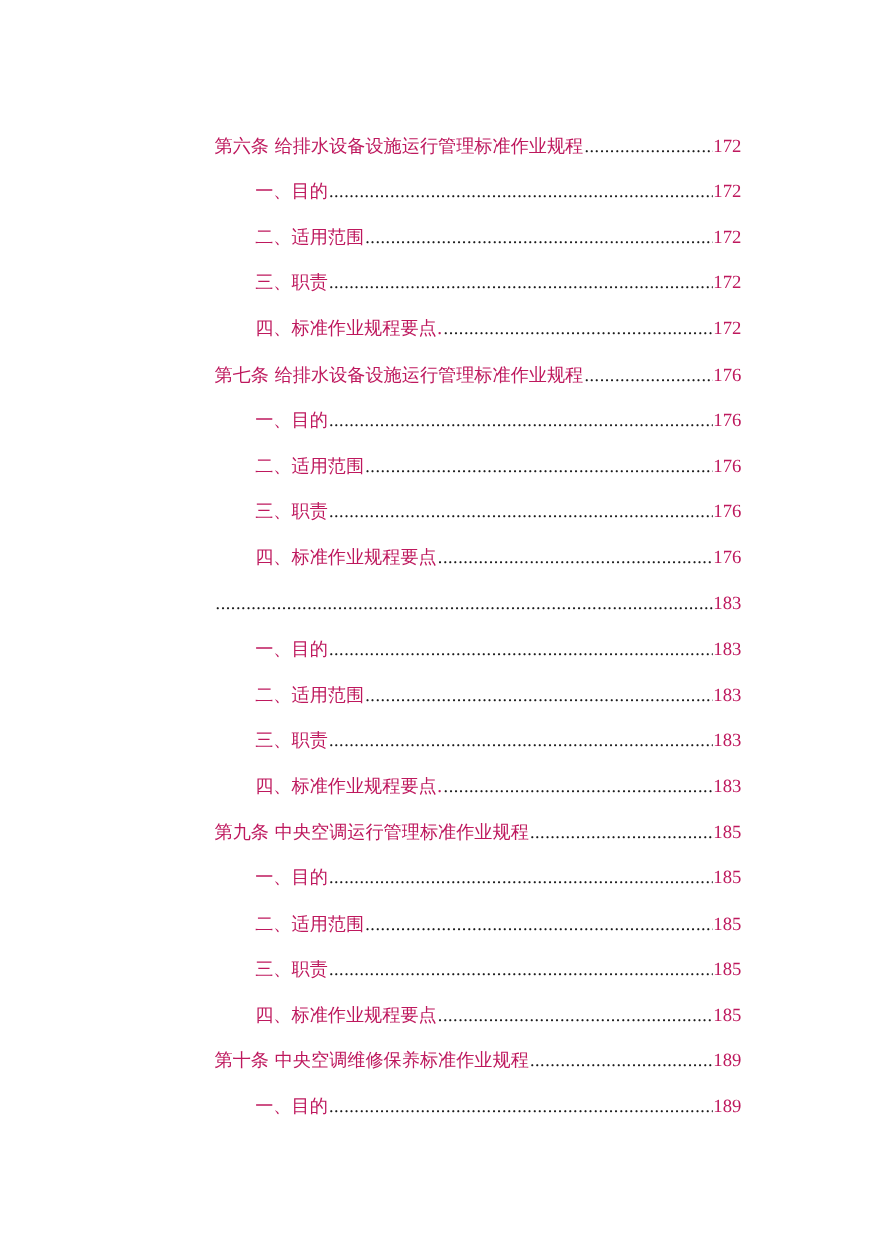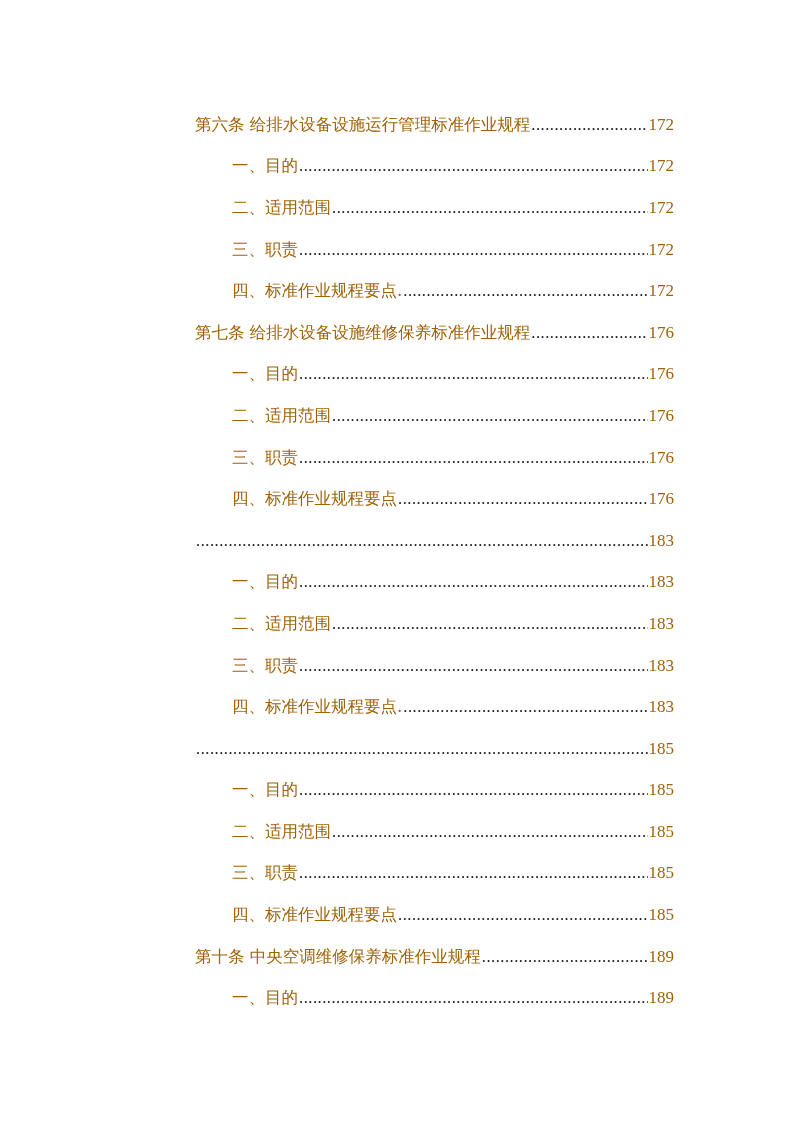--- a/index.html
+++ b/index.html
@@ -1,23 +1,23 @@
 <!DOCTYPE html>
 <html><head>
   <meta charset="utf-8">
   <style>
     html, body { margin: 0; padding: 0; background: #ffffff; }
     body { width: 793px; height: 1122px; position: relative; overflow: hidden; }
     .page { position: absolute; left: 0; top: 0; width: 793px; height: 1122px; background: #fff; }
     .toc { position: absolute; left: 195px; top: 104px; width: 479px; }
     .toc-row {
-      display: flex; align-items: center;
+      display: flex; align-items: flex-end;
       height: 41.6px; line-height: 26px;
       font-family: "DejaVu Serif", "Liberation Serif", serif;
-      font-size: 16.5px; color: #a16207;
+      font-size: 16.5px; color: #be185d;
       white-space: nowrap;
     }
     .toc-row.level-2 { padding-left: 37px; }
     .toc-title { flex: 0 0 auto; }
     .toc-leader {
       flex: 1 1 auto; overflow: hidden; margin: 0 1px;
       font-family: "Liberation Serif", serif; letter-spacing: 0.5px;
       color: #1a1a1a;
     }
     .toc-leader::before {
@@ -54,21 +54,21 @@
       <span class="toc-leader"></span>
       <span class="toc-page">172</span>
     </div>
     <div class="toc-row level-2">
       <span class="toc-title">四、标准作业规程要点.</span>
       <span class="toc-leader"></span>
       <span class="toc-page">172</span>
     </div>
 
     <div class="toc-row level-1">
-      <span class="toc-title">第七条  给排水设备设施维修保养标准作业规程</span>
+      <span class="toc-title">第七条  给排水设备设施运行管理标准作业规程</span>
       <span class="toc-leader"></span>
       <span class="toc-page">176</span>
     </div>
     <div class="toc-row level-2">
       <span class="toc-title">一、目的</span>
       <span class="toc-leader"></span>
       <span class="toc-page">176</span>
     </div>
     <div class="toc-row level-2">
       <span class="toc-title">二、适用范围</span>
@@ -105,20 +105,21 @@
       <span class="toc-leader"></span>
       <span class="toc-page">183</span>
     </div>
     <div class="toc-row level-2">
       <span class="toc-title">四、标准作业规程要点.</span>
       <span class="toc-leader"></span>
       <span class="toc-page">183</span>
     </div>
 
     <div class="toc-row level-1">
+      <span class="toc-title">第九条  中央空调运行管理标准作业规程</span>
       <span class="toc-leader"></span>
       <span class="toc-page">185</span>
     </div>
     <div class="toc-row level-2">
       <span class="toc-title">一、目的</span>
       <span class="toc-leader"></span>
       <span class="toc-page">185</span>
     </div>
     <div class="toc-row level-2">
       <span class="toc-title">二、适用范围</span>

